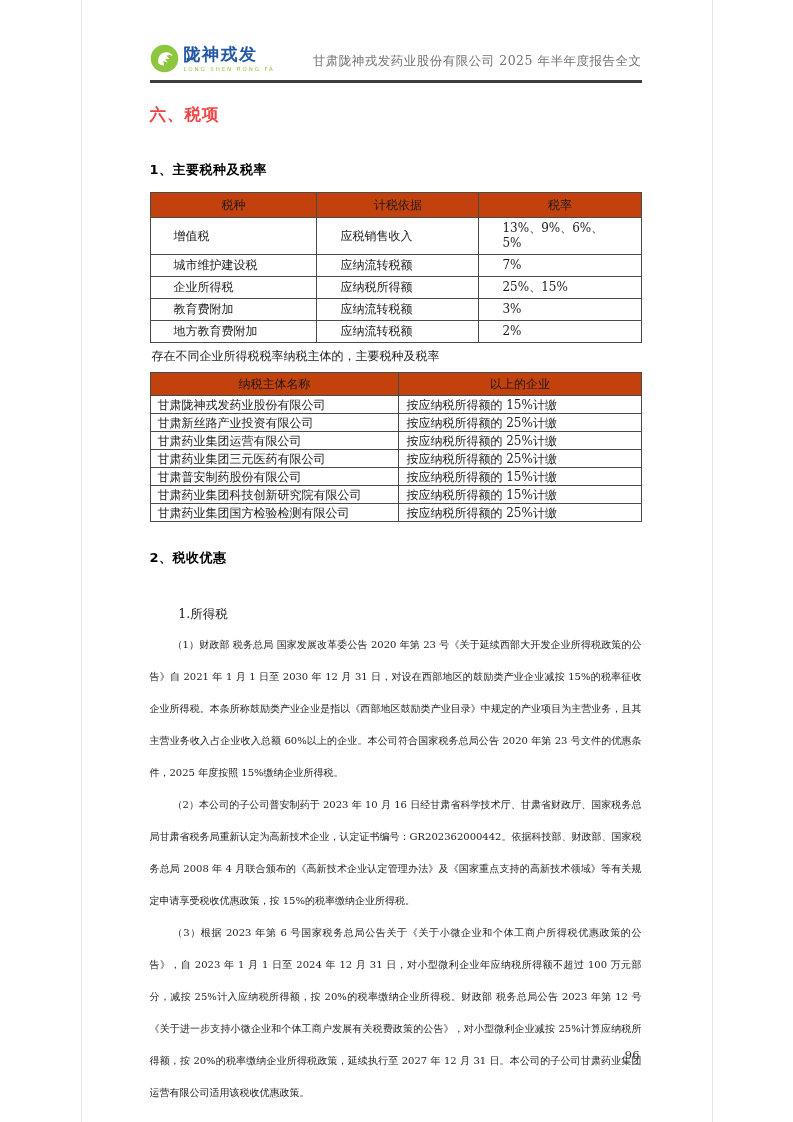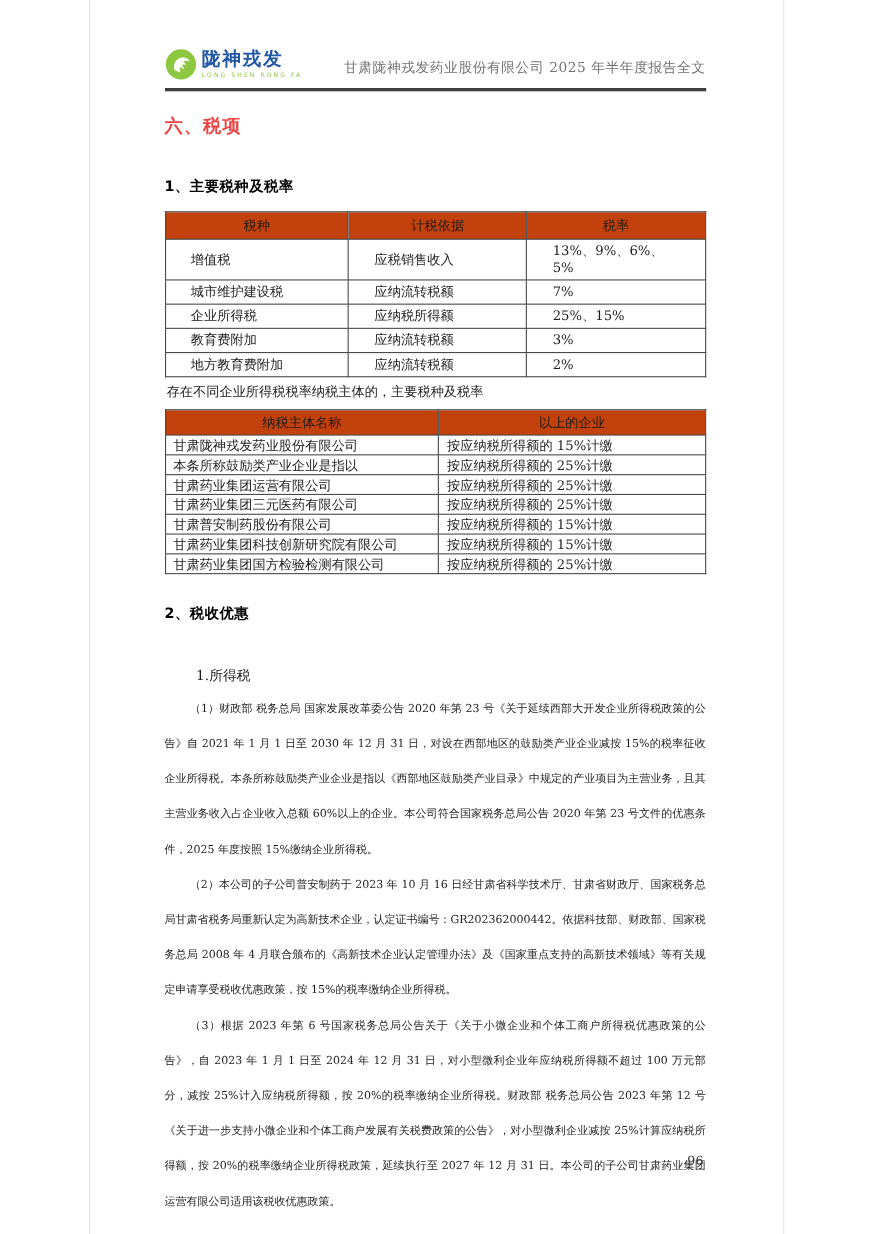--- a/index.html
+++ b/index.html
@@ -162,21 +162,21 @@
           <th>纳税主体名称</th>
           <th>以上的企业</th>
         </tr>
     </thead>
     <tbody>
         <tr>
           <td>甘肃陇神戎发药业股份有限公司</td>
           <td>按应纳税所得额的 15%计缴</td>
         </tr>
         <tr>
-          <td>本条所称鼓励类产业企业是指以</td>
+          <td>甘肃新丝路产业投资有限公司</td>
           <td>按应纳税所得额的 25%计缴</td>
         </tr>
         <tr>
           <td>甘肃药业集团运营有限公司</td>
           <td>按应纳税所得额的 25%计缴</td>
         </tr>
         <tr>
           <td>甘肃药业集团三元医药有限公司</td>
           <td>按应纳税所得额的 25%计缴</td>
         </tr>

